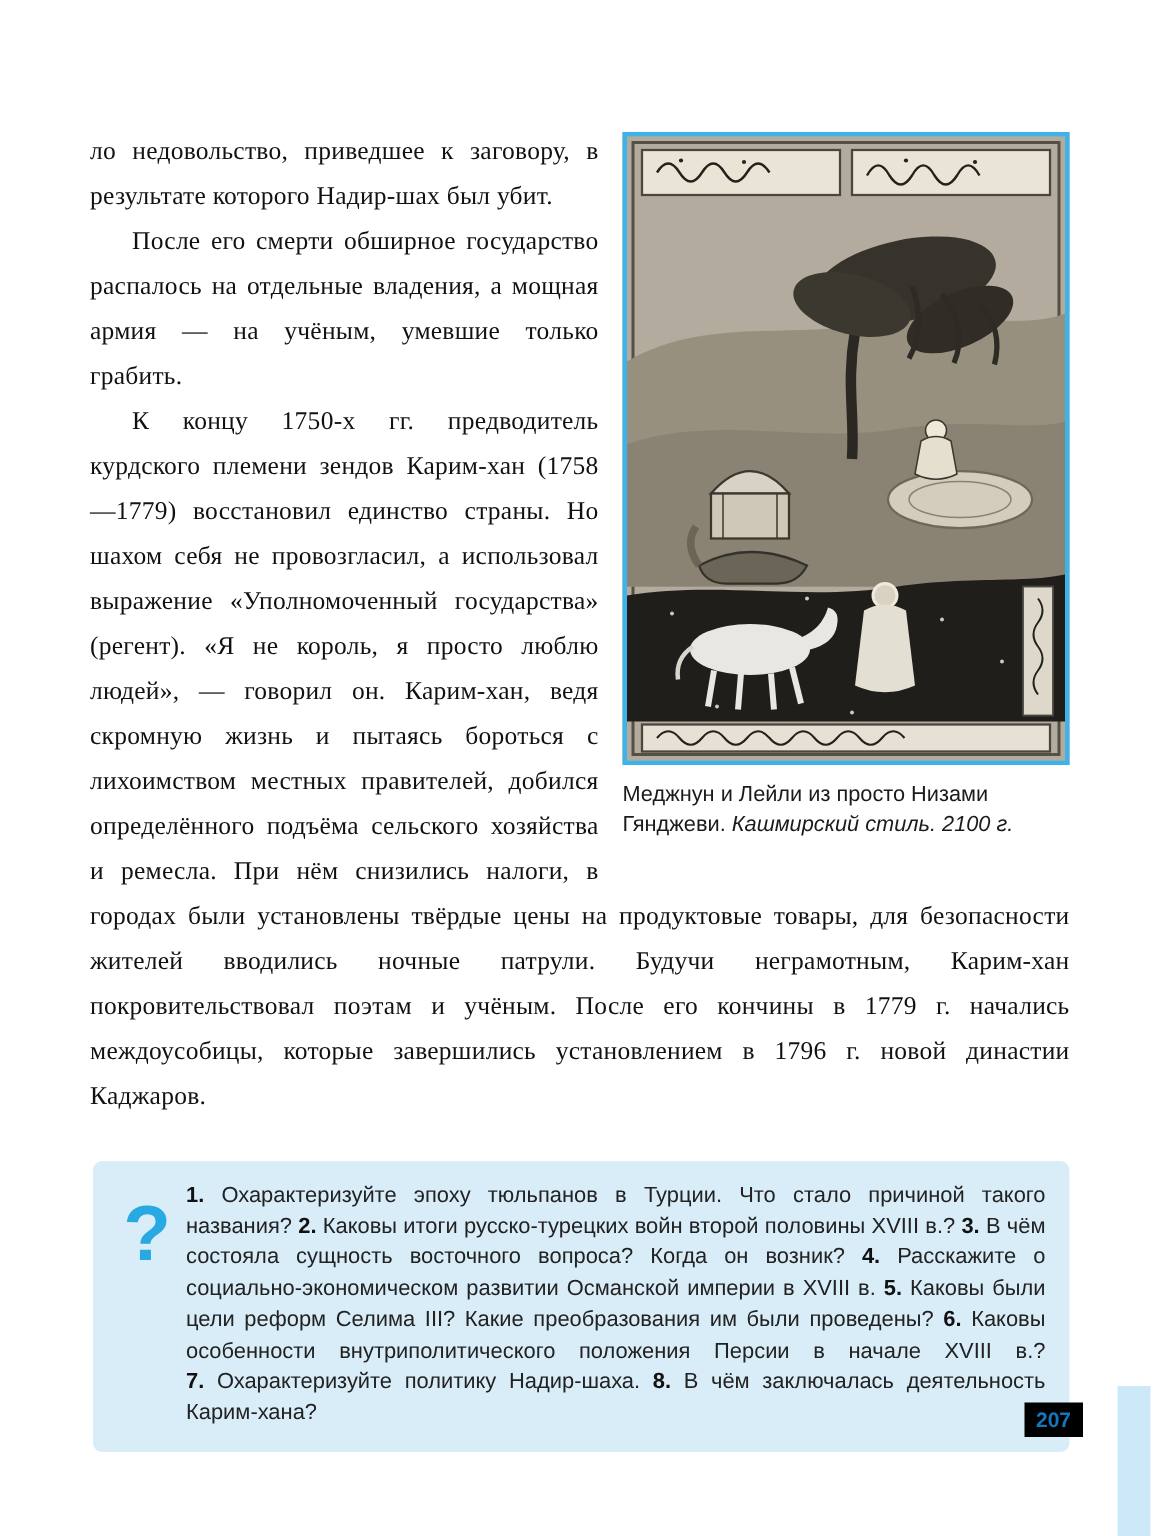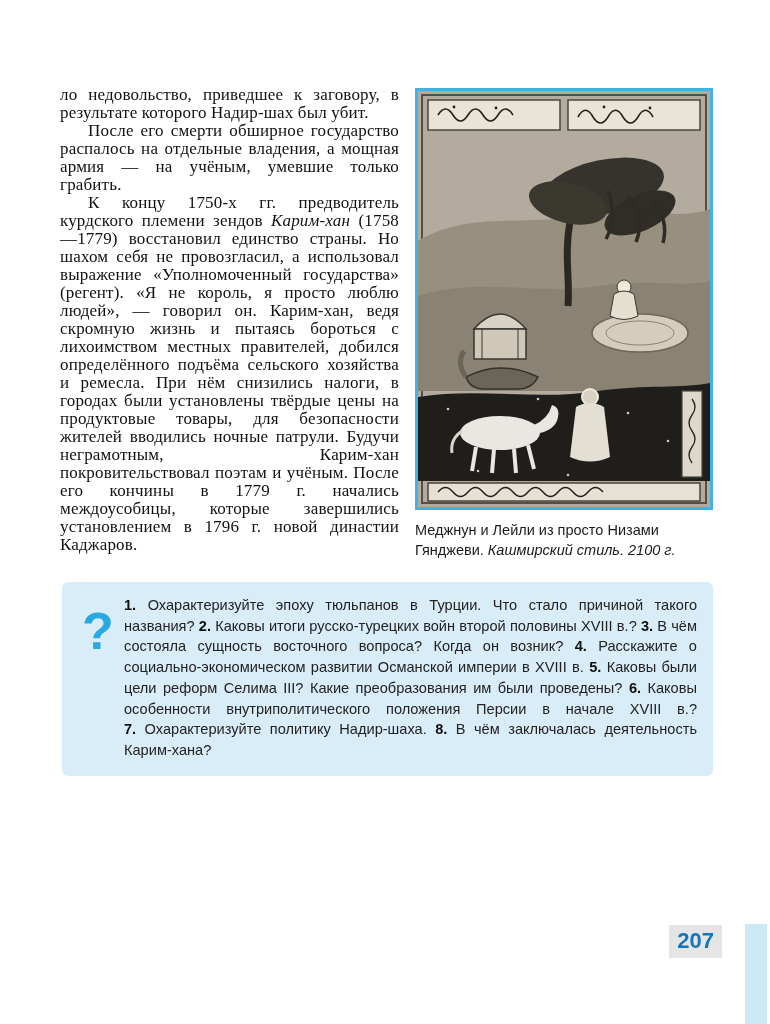--- a/index.html
+++ b/index.html
@@ -34,27 +34,27 @@
     margin-top: 10px;
     font-family: "Liberation Sans", sans-serif;
     font-size: 14.5px;
     line-height: 1.38;
     color: #1b1b1b;
   }
   .caption-italic { font-style: italic; }
   
   .para {
     font-size: 17px;
-    line-height: 18px;
+    line-height: 30px;
     text-align: justify;
     text-indent: 28px;
     letter-spacing: 0.01em;
   }
   .para.cont { text-indent: 0; }
-  .italic { font-style: italic; }
+  .italic { }
   
   .questions-box {
     clear: both;
     margin: 28px 0 0 2px;
     width: 651px;
     background: #d9edf9;
     border-radius: 6px;
     display: flex;
     align-items: flex-start;
     padding: 13px 16px 15px 10px;
@@ -74,25 +74,25 @@
     font-size: 14.6px;
     line-height: 1.42;
     color: #222222;
     text-align: justify;
   }
   .qtext b { color: #111111; }
   
   .page-number {
     position: absolute;
     right: 48px; bottom: 66px;
-    background: #e5e5e5;
+    background: #000000;
     color: #1477be;
     font-family: "Liberation Sans", sans-serif;
     font-weight: bold;
-    font-size: 22px;
+    font-size: 14px;
     padding: 3px 8px 4px 8px;
   }
   .edge-stripe {
     position: absolute;
     right: 3px; bottom: 0;
     width: 22px; height: 100px;
     background: #cde9f8;
   }
 </style>
 </head>

